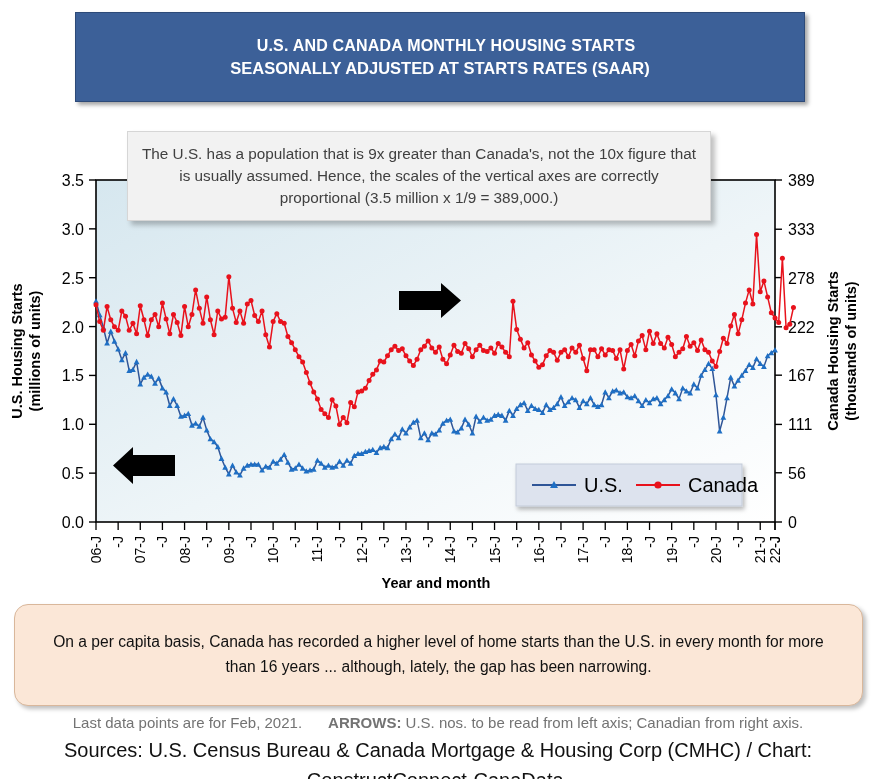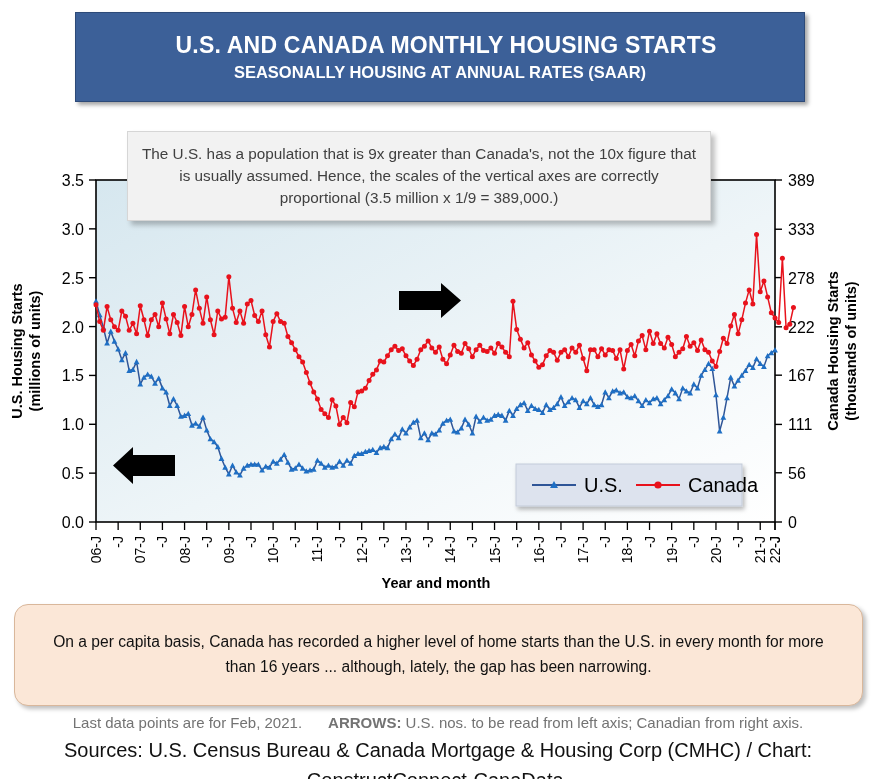--- a/index.html
+++ b/index.html
@@ -11,21 +11,21 @@
   #stage{position:absolute;inset:0;}
 
   
   .title-banner{
     position:absolute;left:75px;top:12px;width:728px;height:88px;
     background:#3c6098;border:1px solid #2d4a78;
     box-shadow:3px 3px 4px rgba(0,0,0,.35);
     display:flex;flex-direction:column;align-items:center;justify-content:center;
     color:#ffffff;text-align:center;
   }
-  .title-main{font-size:23px;font-weight:bold;letter-spacing:.2px;line-height:1.1;margin-left:12px;}
+  .title-main{font-size:16px;font-weight:bold;letter-spacing:.2px;line-height:1.1;margin-left:12px;}
   .title-sub{font-size:16.5px;font-weight:bold;margin-top:5px;line-height:1.1;}
 
   
   .note-box{
     position:absolute;left:127px;top:131px;width:582px;height:88px;
     background:#f2f2f2;border:1px solid #d6d6d6;
     box-shadow:4px 4px 5px rgba(0,0,0,.25);
     display:flex;align-items:center;justify-content:center;
     z-index:30;
   }
@@ -61,21 +61,21 @@
   .footer-line2{font-size:20px;color:#111;line-height:1.5;}
   .fl-gap{display:inline-block;width:26px;}
 </style>
 </head>
 <body>
 
 <div id="stage">
 
   <div class="title-banner">
     <div class="title-main">U.S. AND CANADA MONTHLY HOUSING STARTS</div>
-    <div class="title-sub">SEASONALLY HOUSING AT ANNUAL RATES (SAAR)</div>
+    <div class="title-sub">SEASONALLY ADJUSTED AT STARTS RATES (SAAR)</div>
   </div>
 
   <div class="chart-wrap">
     <svg class="chart" id="chart-svg" width="876" height="450" viewBox="0 0 876 450">
       <defs>
         <linearGradient id="plotbg" x1="0" y1="0" x2="1" y2="1">
           <stop offset="0%" stop-color="#d6e7ef"></stop>
           <stop offset="55%" stop-color="#eef5f8"></stop>
           <stop offset="100%" stop-color="#ffffff"></stop>
         </linearGradient>

